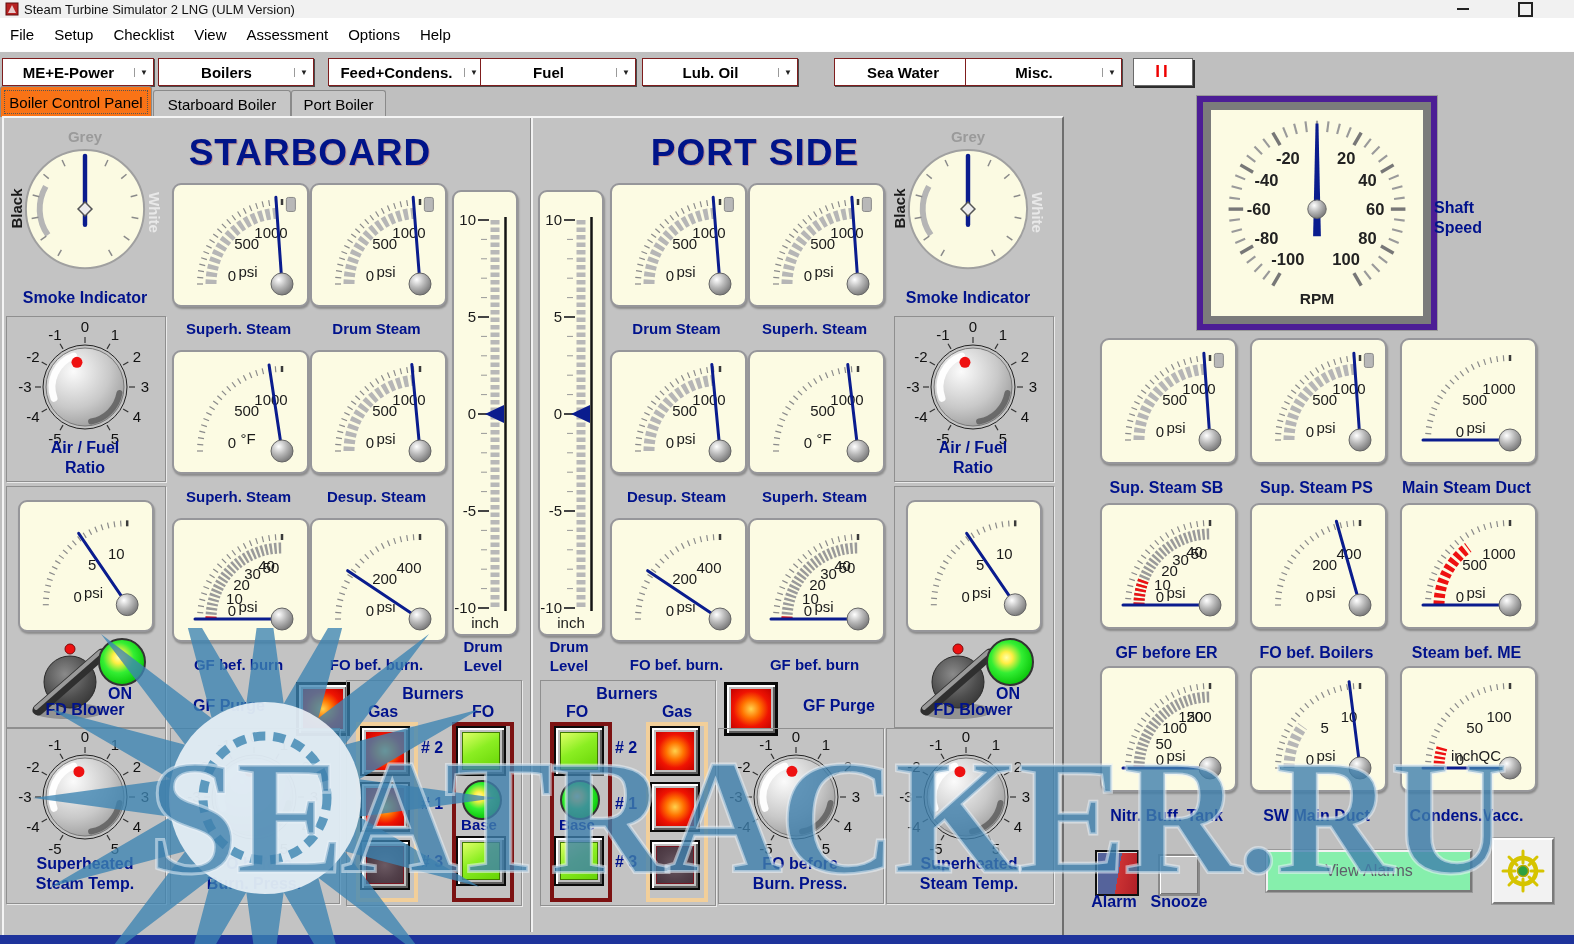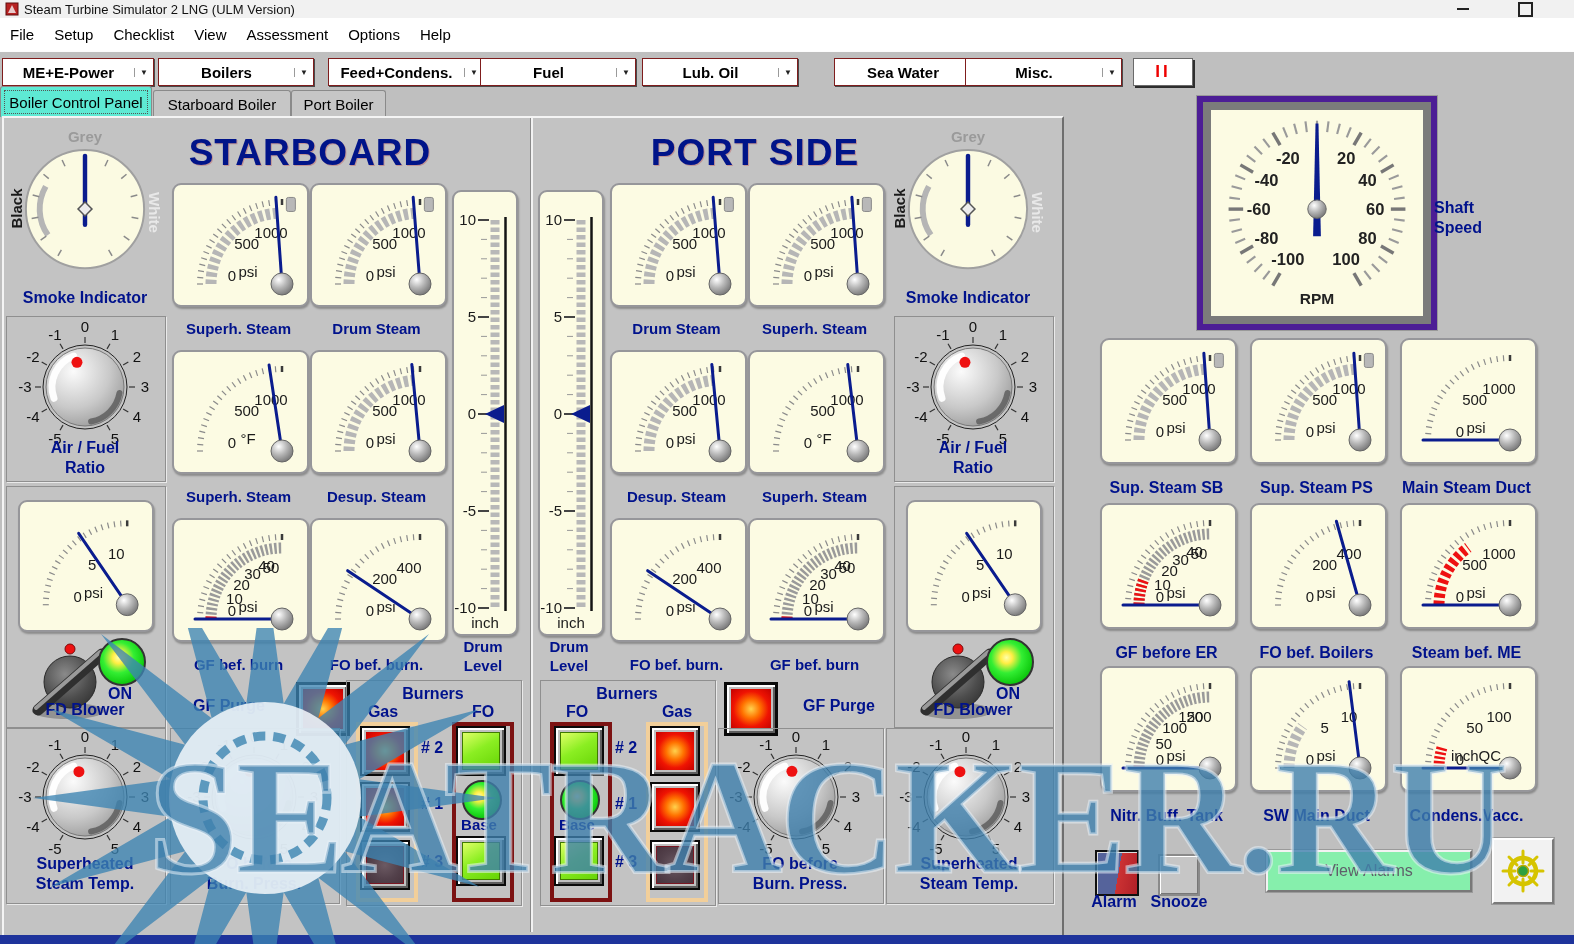--- a/index.html
+++ b/index.html
@@ -143,21 +143,21 @@
         <span class="ddarrow">▼</span>
       </div>
     <div class="ddbtn" style="left:965px;width:155px">
         <span class="ddlabel">Misc.</span>
         <span class="ddarrow">▼</span>
       </div>
     <div class="pausebtn" style="left:1133px;width:58px">II</div>
   </div>
 
   <div id="tabbar">
-    <div class="tab" style="left:0;top:0;width:150px;height:30px;background:#5eead4">
+    <div class="tab" style="left:0;top:0;width:150px;height:30px;background:#f97316">
       <span>Boiler Control Panel</span>
         <div class="focusrect"></div>
     </div>
     <div class="tab" style="left:153px;top:4px;width:136px;height:26px">
         <span>Starboard Boiler</span>
       </div>
     <div class="tab" style="left:291px;top:4px;width:93px;height:26px">
         <span>Port Boiler</span>
       </div>
   </div>

